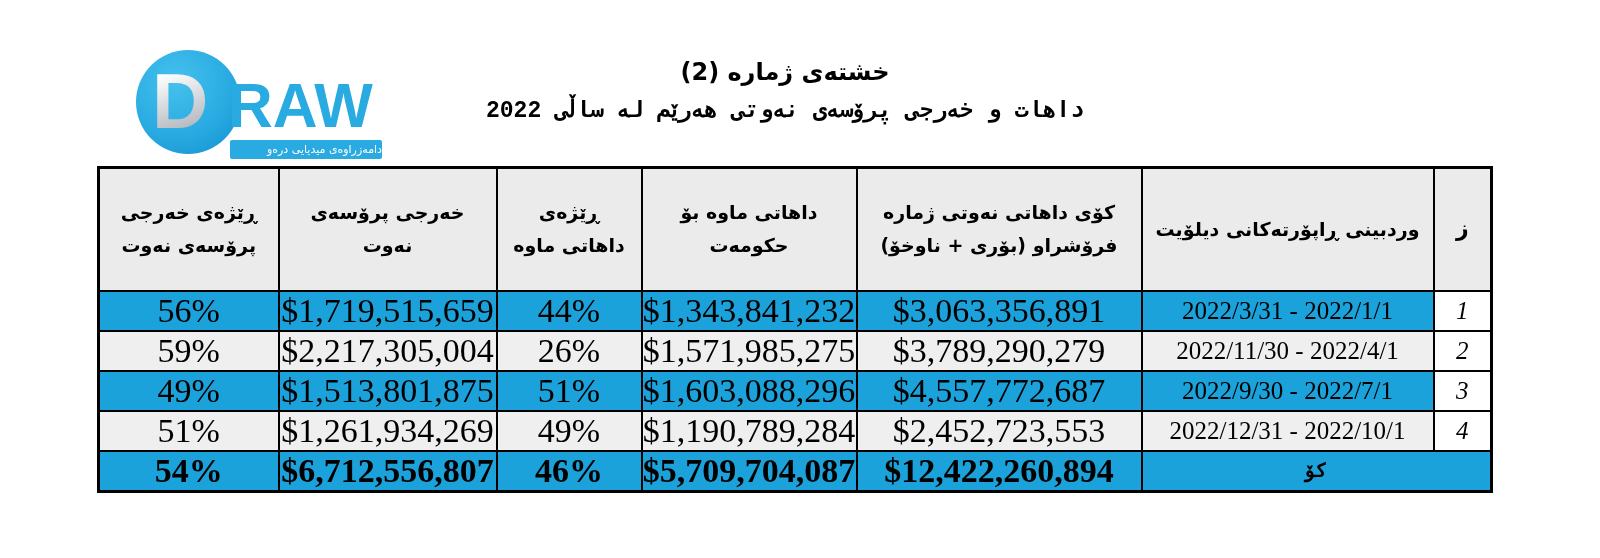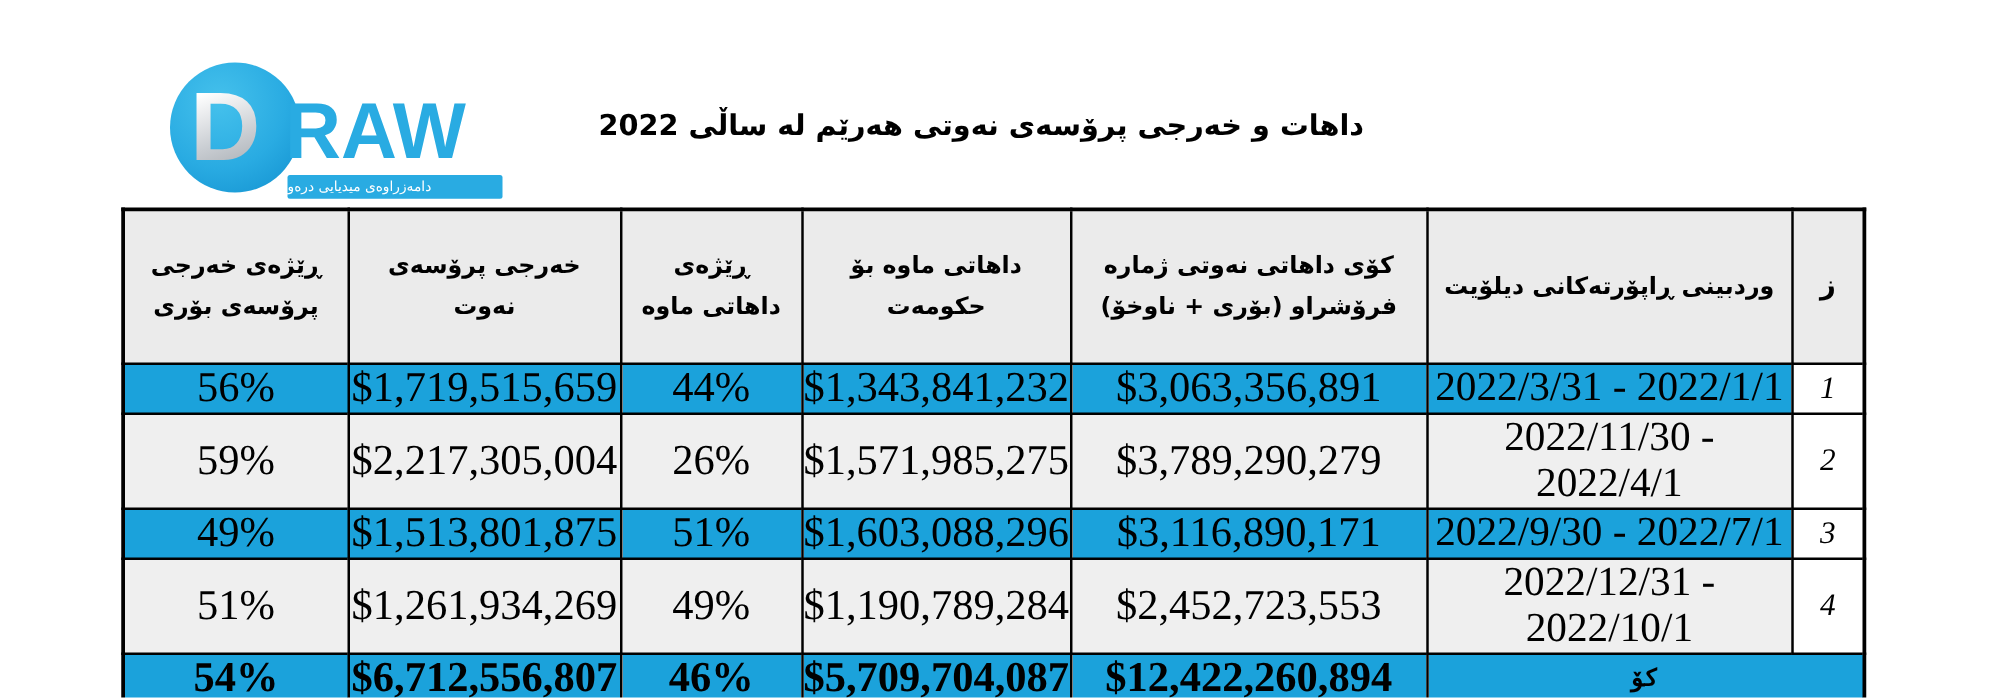--- a/index.html
+++ b/index.html
@@ -12,63 +12,64 @@
   .logo-circle { position:absolute; left:8px; top:2px; width:104px; height:104px;
                  border-radius:50%;
                  background:radial-gradient(circle at 38% 30%, #45c1ec 0%, var(--logo-blue) 55%, #118fce 100%); }
   .logo-d { position:absolute; left:24px; top:8px; font-size:78px; font-weight:bold;
             font-family:"Liberation Sans", sans-serif;
             background:linear-gradient(160deg,#ffffff 20%,#c9cdd2 60%,#9aa0a6 100%);
             -webkit-background-clip:text; background-clip:text; color:transparent; }
   .logo-raw { position:absolute; left:100px; top:22px; font-size:62px; font-weight:bold;
               font-family:"Liberation Sans", sans-serif; letter-spacing:0px;
               color:var(--logo-blue); transform:scaleY(1.02); }
-  .logo-banner { position:absolute; left:102px; top:92px; width:172px; height:19px;
+  .logo-banner { position:absolute; left:102px; top:92px; width:152px; height:19px;
                  background:var(--logo-blue); color:#fff; font-size:11px; line-height:19px;
-                 text-align:left; direction:rtl; border-radius:2px; }
+                 text-align:right; direction:rtl; border-radius:2px; }
 
   
   .title-block { position:absolute; top:58px; left:0; width:1570px; text-align:center;
                  direction:rtl; color:#000; }
   .title-line1 { font-size:24px; font-weight:bold; }
-  .title-line2 { font-size:23px; font-weight:bold; margin-top:30px; }
+  .title-line2 { font-size:23px; font-weight:bold; margin-top:10px;font-family:Liberation Mono, monospace; }
 
   
   table.data-table { position:absolute; left:97px; top:166px; width:1393px;
                      border-collapse:collapse; table-layout:fixed;
                      border:3px solid #000; direction:rtl; }
   .data-table th, .data-table td { border:2px solid #000; text-align:center;
                      vertical-align:middle; overflow:hidden; }
   .data-table th { height:123px; background:var(--header-gray); font-weight:bold;
                    font-size:19px; line-height:1.75; white-space:pre-line;
                    font-family:"DejaVu Sans", sans-serif; }
   .data-table th.seq-h { font-size:22px; }
   .data-table td { height:37px; font-family:"Liberation Serif","DejaVu Serif",serif;
                    font-size:34px; color:#000; background:#fff; }
   tr.blue td { background:var(--accent); }
   tr.gray td { background:var(--row-gray); }
   tr.blue td.seq, tr.gray td.seq { background:#ffffff; }
   td.seq { font-style:italic; font-size:25px; }
-  td.date { direction:ltr; font-size:33px; }
+  td.date { direction:ltr; font-size:25px; }
   tr.total td { background:var(--accent); font-weight:bold; height:36px;text-align:center; }
   td.ko { font-family:Liberation Mono, monospace; font-size:20px; font-weight:bold; }
 </style>
 </head>
 <body>
 
 <div class="page">
 
   <div class="logo">
     <div class="logo-circle"></div>
     <div class="logo-d">D</div>
     <div class="logo-raw">RAW</div>
     <div class="logo-banner">دامەزراوەی میدیایی درەو</div>
   </div>
 
   <div class="title-block">
+    <div class="title-line1">خشتەی ژمارە (2)</div>
     <div class="title-line2">داهات و خەرجی پرۆسەی نەوتی هەرێم لە ساڵی 2022</div>
   </div>
 
   <table class="data-table" dir="rtl">
     <colgroup>
       <col style="width:58px">
         <col style="width:292px">
         <col style="width:285px">
       <col style="width:215px">
         <col style="width:145px">
@@ -81,21 +82,21 @@
         <th>وردبینی ڕاپۆرتەکانی دیلۆیت</th>
         <th>کۆی داهاتی نەوتی ژمارە
 فرۆشراو (بۆری + ناوخۆ)</th>
         <th>داهاتی ماوە بۆ
 حکومەت</th>
         <th>ڕێژەی
 داهاتی ماوە</th>
         <th>خەرجی پرۆسەی
 نەوت</th>
         <th>ڕێژەی خەرجی
-پرۆسەی بۆری</th>
+پرۆسەی نەوت</th>
       </tr>
     </thead>
     <tbody>
       <tr class="blue">
         <td class="seq">1</td>
         <td class="date">2022/3/31 - 2022/1/1</td>
         <td>$3,063,356,891</td>
         <td>$1,343,841,232</td>
         <td>44%</td>
         <td>$1,719,515,659</td>
@@ -106,21 +107,21 @@
         <td class="date">2022/11/30 - 2022/4/1</td>
         <td>$3,789,290,279</td>
         <td>$1,571,985,275</td>
         <td>26%</td>
         <td>$2,217,305,004</td>
         <td>59%</td>
       </tr>
       <tr class="blue">
         <td class="seq">3</td>
         <td class="date">2022/9/30 - 2022/7/1</td>
-        <td>$3,116,890,171</td>
+        <td>$4,557,772,687</td>
         <td>$1,603,088,296</td>
         <td>51%</td>
         <td>$1,513,801,875</td>
         <td>49%</td>
       </tr>
       <tr class="gray">
         <td class="seq">4</td>
         <td class="date">2022/12/31 - 2022/10/1</td>
         <td>$2,452,723,553</td>
         <td>$1,190,789,284</td>

